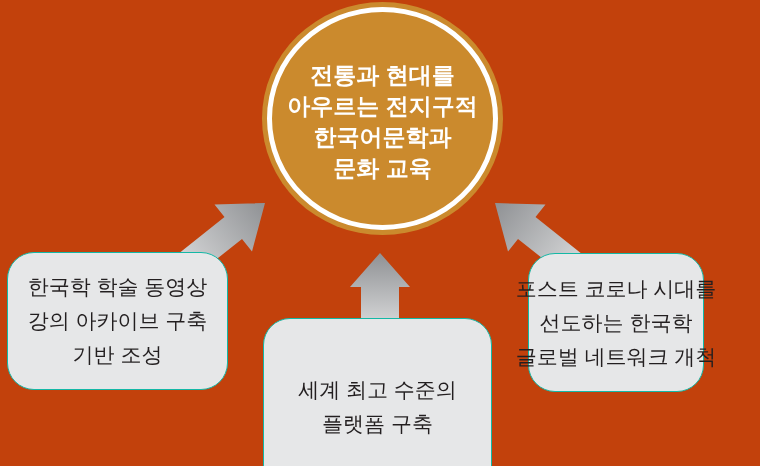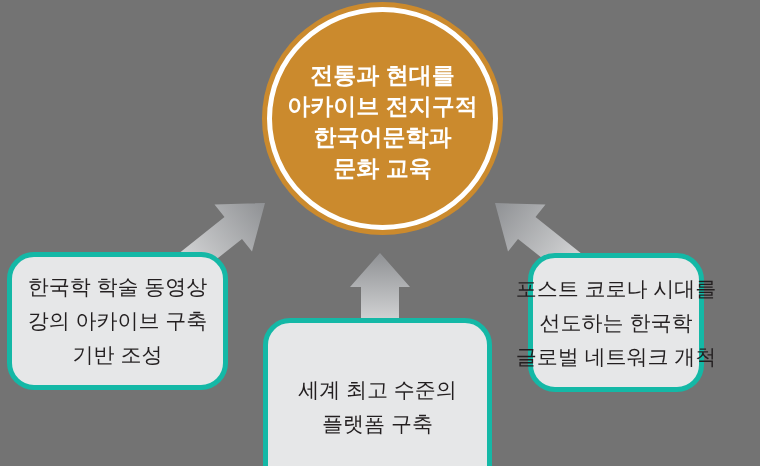--- a/index.html
+++ b/index.html
@@ -5,21 +5,21 @@
   html, body {
     margin: 0;
     padding: 0;
     background: #ffffff;
     font-family: "Liberation Sans", "DejaVu Sans", sans-serif;
   }
   .canvas {
     position: relative;
     width: 760px;
     height: 466px;
-    background: #737373;
+    background: #c2410c;
     overflow: hidden;
   }
   
   .arrows-layer {
     position: absolute;
     left: 0; top: 0;
     width: 760px; height: 466px;
     z-index: 1;
   }
   
@@ -45,21 +45,21 @@
     line-height: 31px;
     margin-top: 6px;
     white-space: nowrap;
   }
   .goal-text span { display: block; }
   
   .pillar {
     position: absolute;
     box-sizing: border-box;
     background: #E6E7E8;
-    border: 5px solid #14b8a6;
+    border: 1px solid #14b8a6;
     border-radius: 27px;
     z-index: 2;
     display: flex;
     align-items: center;
     justify-content: center;
   }
   .pillar-text {
     text-align: center;
     color: #231F20;
     font-size: 21px;
@@ -93,21 +93,21 @@
       </linearGradient>
     </defs>
     <polygon fill="url(#gradLeft)" points="265,203 252,251.5 242,239 194,277 176.5,255.3 224.5,217 214.5,204.5"></polygon>
     <polygon fill="url(#gradMid)" points="380,253 410,287 399,287 399,324 361,324 361,287 350,287"></polygon>
     <polygon fill="url(#gradRight)" points="495,203 508,251.5 518,239 566,277 583.5,255.3 535.5,217 545.5,204.5"></polygon>
   </svg>
 
   <div class="goal-circle">
     <div class="goal-text">
       <span>전통과 현대를</span>
-      <span>아카이브 전지구적</span>
+      <span>아우르는 전지구적</span>
       <span>한국어문학과</span>
       <span>문화 교육</span>
     </div>
   </div>
 
   <div class="pillar pillar-left">
     <div class="pillar-text">
       <span>한국학 학술 동영상</span>
       <span>강의 아카이브 구축</span>
       <span>기반 조성</span>

